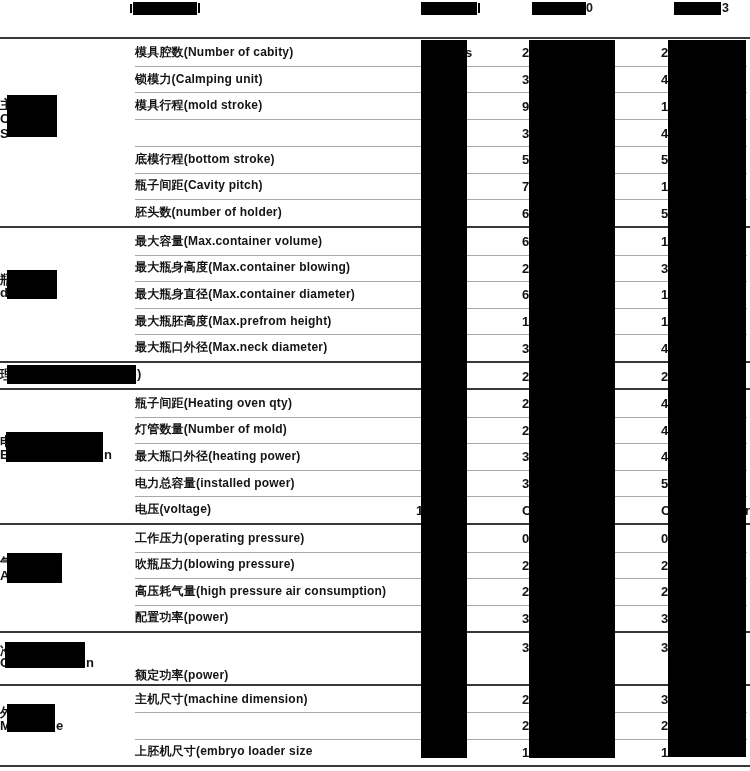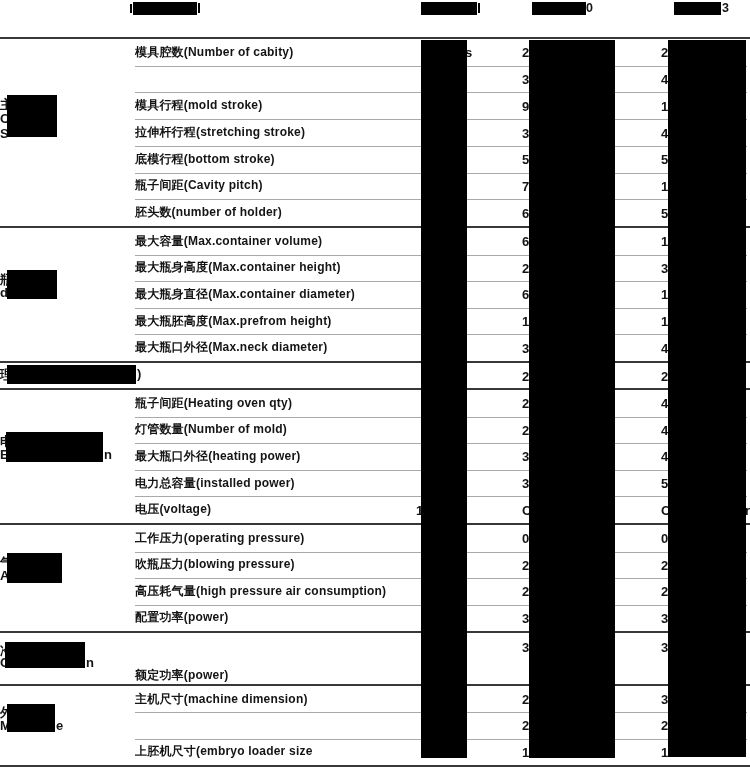--- a/index.html
+++ b/index.html
@@ -57,30 +57,30 @@
         <span class="cat-line" style="left: 0px; top: 87px;">S</span>
         <div class="redact" style="left: 7px; top: 56px; width: 50px; height: 42px;"></div>
         <div class="rows">
           <div class="row">
             <span class="param">模具腔数(Number of cabity)</span>
             <span class="glyph v1">s</span>
             <span class="glyph v2">2</span>
             <span class="glyph v3">2</span>
           </div>
           <div class="row">
+            <span class="param">锁模力(Calmping unit)</span>
             <span class="glyph v2">3</span>
             <span class="glyph v3">4</span>
           </div>
           <div class="row">
             <span class="param">模具行程(mold stroke)</span>
             <span class="glyph v2">9</span>
             <span class="glyph v3">1</span>
           </div>
           <div class="row">
-            <span class="param">拉伸杆行程(stretching stroke)</span>
             <span class="glyph v2">3</span>
             <span class="glyph v3">4</span>
           </div>
           <div class="row">
             <span class="param">底模行程(bottom stroke)</span>
             <span class="glyph v2">5</span>
             <span class="glyph v3">5</span>
           </div>
           <div class="row">
             <span class="param">瓶子间距(Cavity pitch)</span>
@@ -98,21 +98,21 @@
         <span class="cat-line" style="left: 0px; top: 43px;">瓶</span>
         <span class="cat-line" style="left: 0px; top: 57px;">d</span>
         <div class="redact" style="left: 7px; top: 42px; width: 50px; height: 29px;"></div>
         <div class="rows">
           <div class="row">
             <span class="param">最大容量(Max.container volume)</span>
             <span class="glyph v2">6</span>
             <span class="glyph v3">1</span>
           </div>
           <div class="row">
-            <span class="param">最大瓶身高度(Max.container height)</span>
+            <span class="param">最大瓶身高度(Max.container blowing)</span>
             <span class="glyph v2">2</span>
             <span class="glyph v3">3</span>
           </div>
           <div class="row">
             <span class="param">最大瓶身直径(Max.container diameter)</span>
             <span class="glyph v2">6</span>
             <span class="glyph v3">1</span>
           </div>
           <div class="row">
             <span class="param">最大瓶胚高度(Max.prefrom height)</span>

